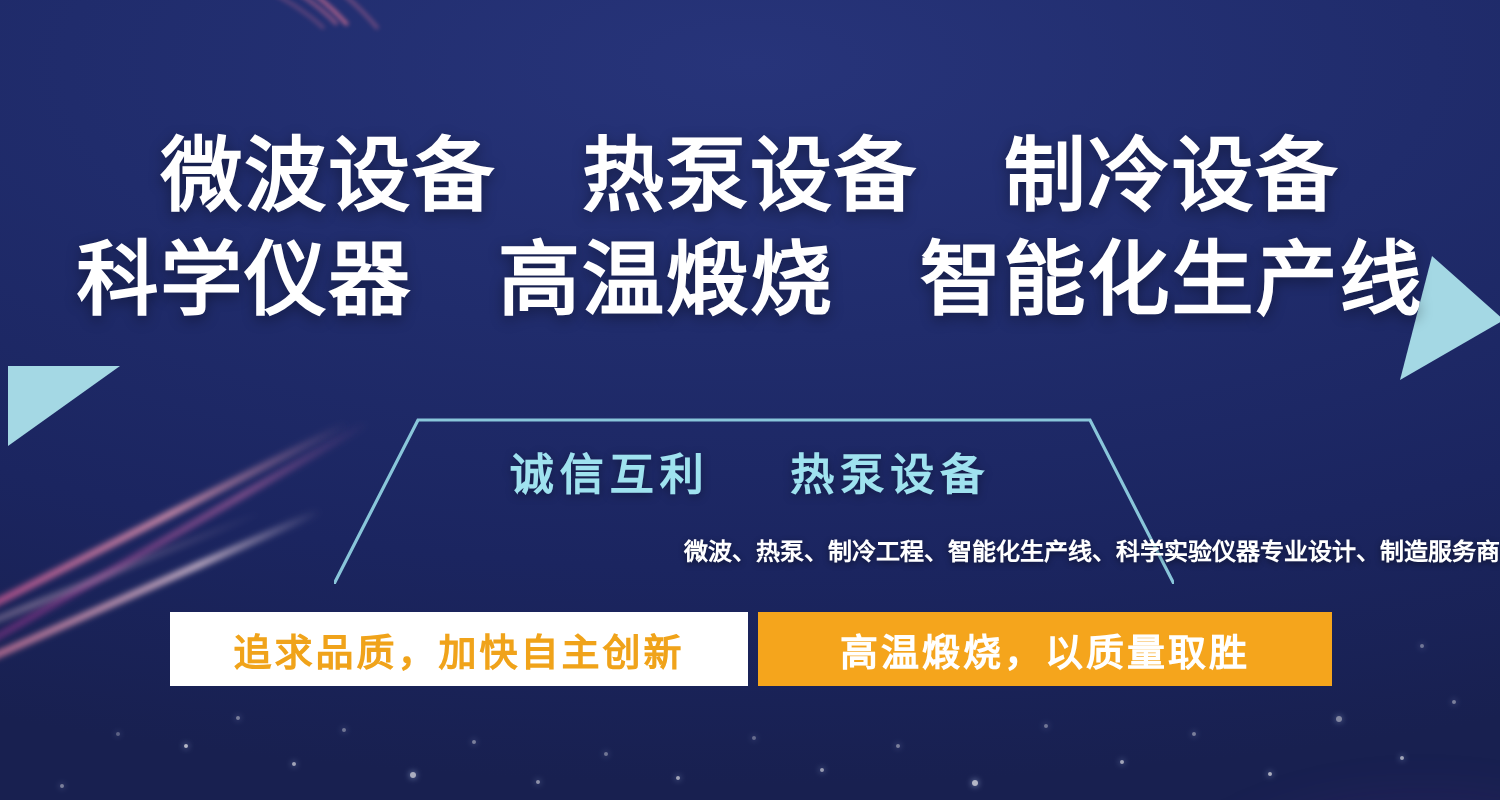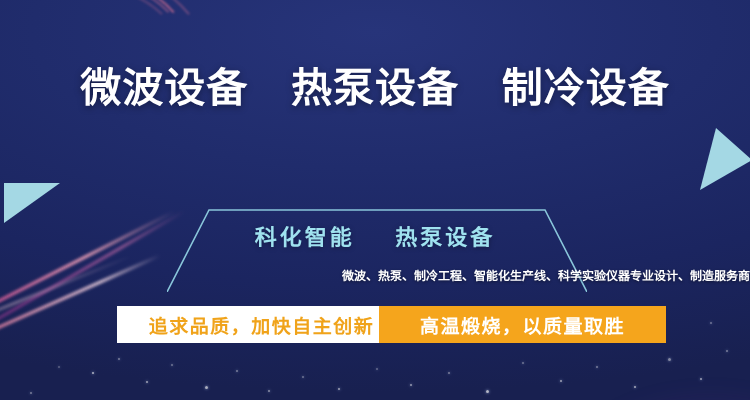--- a/index.html
+++ b/index.html
@@ -207,21 +207,20 @@
     font-size: 19px;
     font-weight: 700;
     letter-spacing: 1.5px;
     white-space: nowrap;
   }
   .bar-left {
     left: 85px;
     width: 289px;
     background: #ffffff;
     color: #f0a31a;
-    margin-left: 32px;
   }
   .bar-right {
     left: 379px;
     width: 287px;
     background: #f5a51c;
     color: #ffffff;
   }
 </style>
 </head>
 <body>
@@ -291,30 +290,37 @@
   </div>
 
   <div class="headline">
     <span class="hl-line">
       <span>微波设备</span>
       <span class="sp-gap"></span>
       <span>热泵设备</span>
       <span class="sp-gap"></span>
       <span>制冷设备</span>
     </span>
+    <span class="hl-line">
+      <span>科学仪器</span>
+      <span class="sp-gap"></span>
+      <span>高温煅烧</span>
+      <span class="sp-gap"></span>
+      <span>智能化生产线</span>
+    </span>
   </div>
 
   <div class="trap">
     <svg viewBox="0 0 420 84" preserveAspectRatio="none" xmlns="http://www.w3.org/2000/svg" aria-hidden="true">
       <polyline points="0,84 42,2 378,2 420,84" fill="none" stroke="#8fcfe0" stroke-width="1.6" opacity="0.95"></polyline>
     </svg>
   </div>
 
   <div class="slogan">
-    <span>科化智能</span>
+    <span>诚信互利</span>
     <span class="sg-gap"></span>
     <span>热泵设备</span>
   </div>
 
   <div class="subdesc">微波、热泵、制冷工程、智能化生产线、科学实验仪器专业设计、制造服务商</div>
 
   <div class="bar bar-left">
     <span>追求品质，加快自主创新</span>
   </div>
   <div class="bar bar-right">

